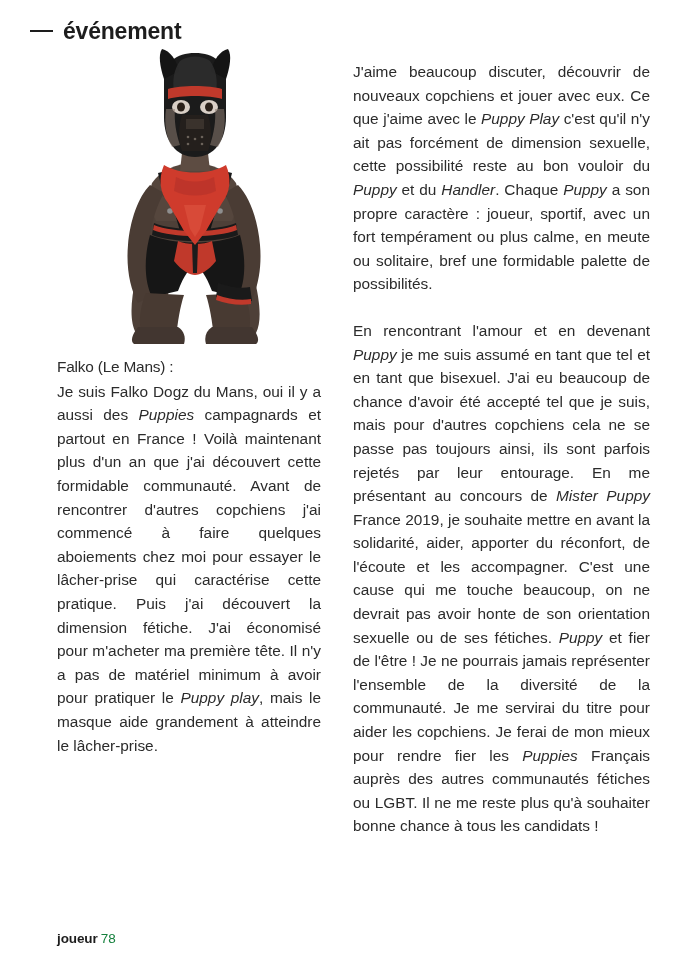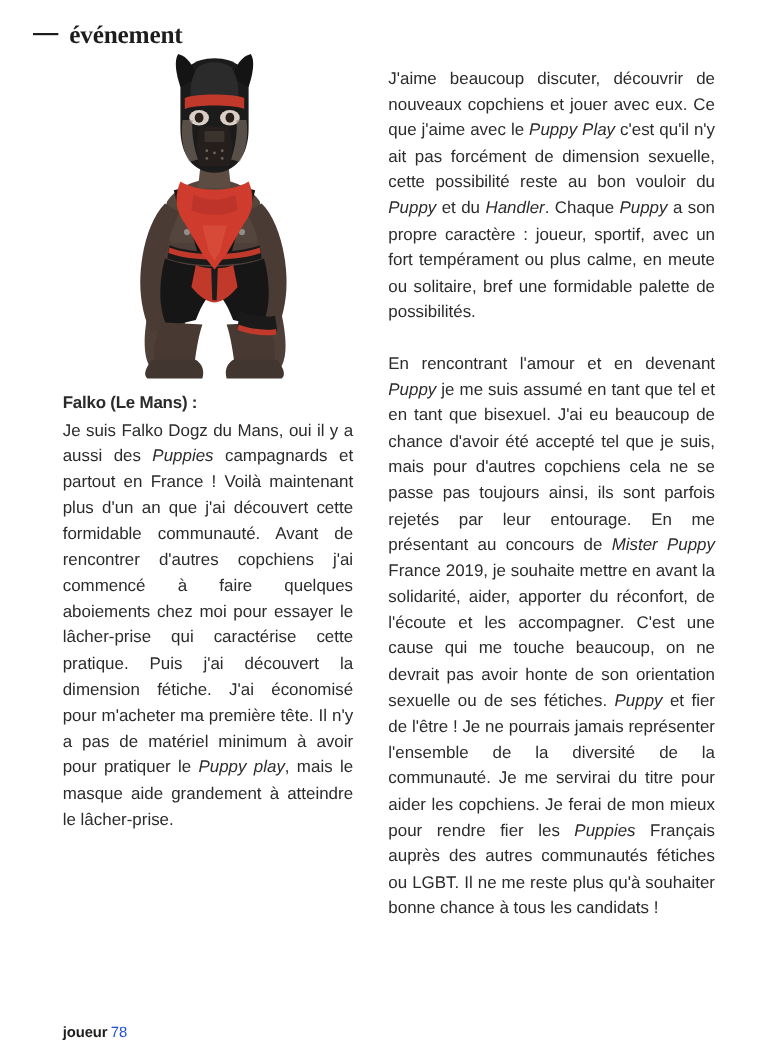--- a/index.html
+++ b/index.html
@@ -33,21 +33,20 @@
     height: 2px;
     background: #1d1d1d;
     flex: 0 0 auto;
   }
   .masthead-title {
     font-size: 23px;
     font-weight: bold;
     letter-spacing: -0.2px;
     color: #1d1d1d;
     line-height: 1;
-    font-family: Liberation Serif, serif;
   }
 
   
   .col {
     position: absolute;
     font-size: 15.4px;
     line-height: 23.6px;
     text-align: justify;
     text-justify: inter-word;
     hyphens: manual;
@@ -66,21 +65,21 @@
   .col p {
     margin: 0 0 23px 0;
   }
   .col p:last-child {
     margin-bottom: 0;
   }
   .col i, .col em {
     font-style: italic;
   }
   .lead-name {
-    font-weight: bold;
+    font-weight: normal;
     display: block;
     margin-bottom: 1px;
     letter-spacing: -0.2px;
   }
 
   
   .photo {
     position: absolute;
     left: 80px;
     top: 45px;
@@ -100,21 +99,21 @@
     line-height: 1;
     color: #1d1d1d;
   }
   .footer .brand {
     font-weight: bold;
     letter-spacing: -0.1px;
   }
   .footer .pagenum {
     font-weight: normal;
     margin-left: 3px;
-    color: #1d4ed8;
+    color: #15803d;
   }
 </style>
 </head>
 <body>
 
 <div class="masthead">
   <div class="masthead-rule"></div>
   <div class="masthead-title">événement</div>
 </div>
 

